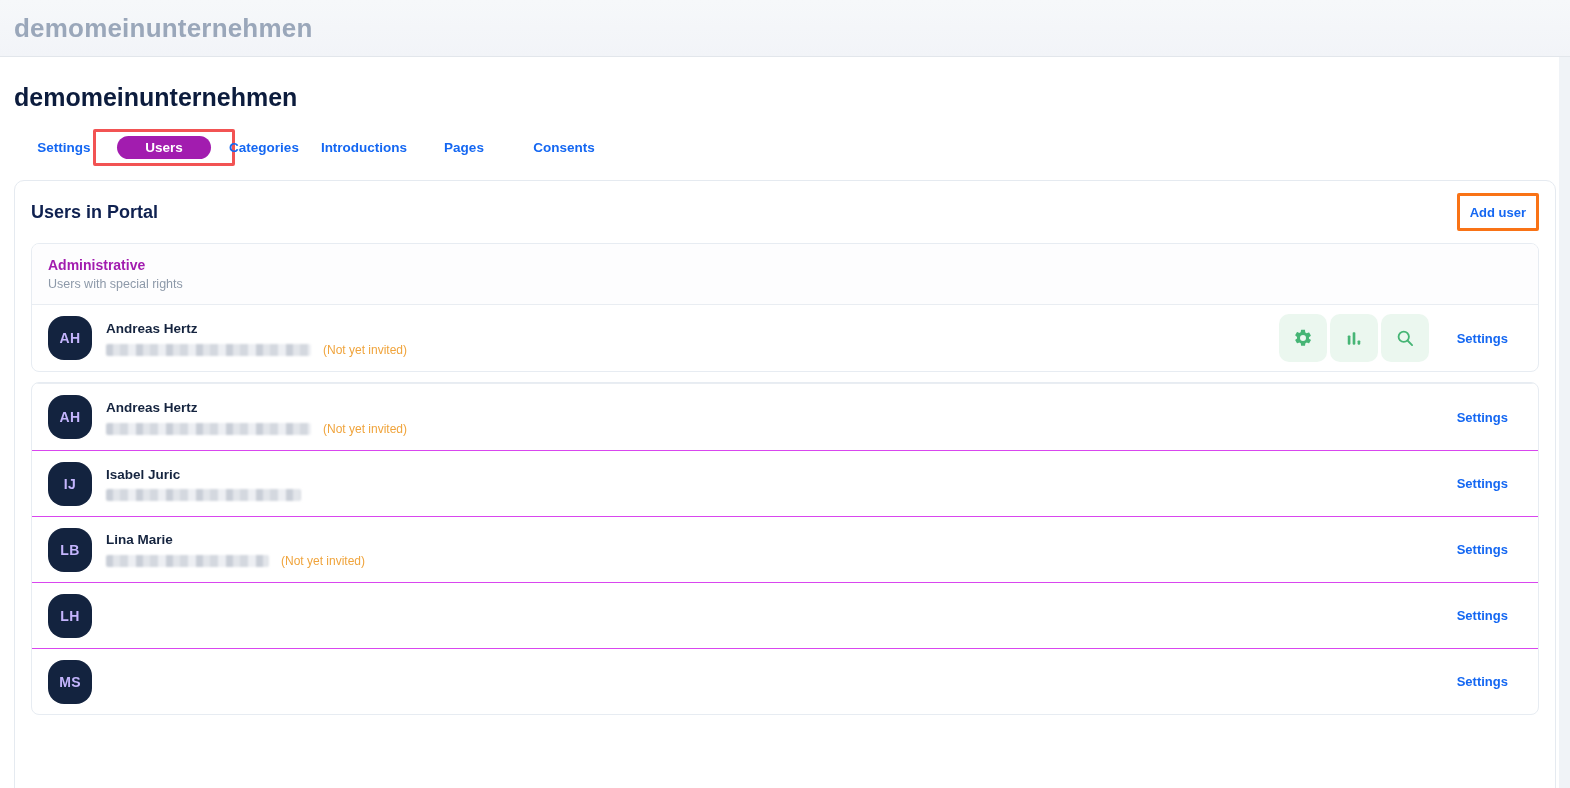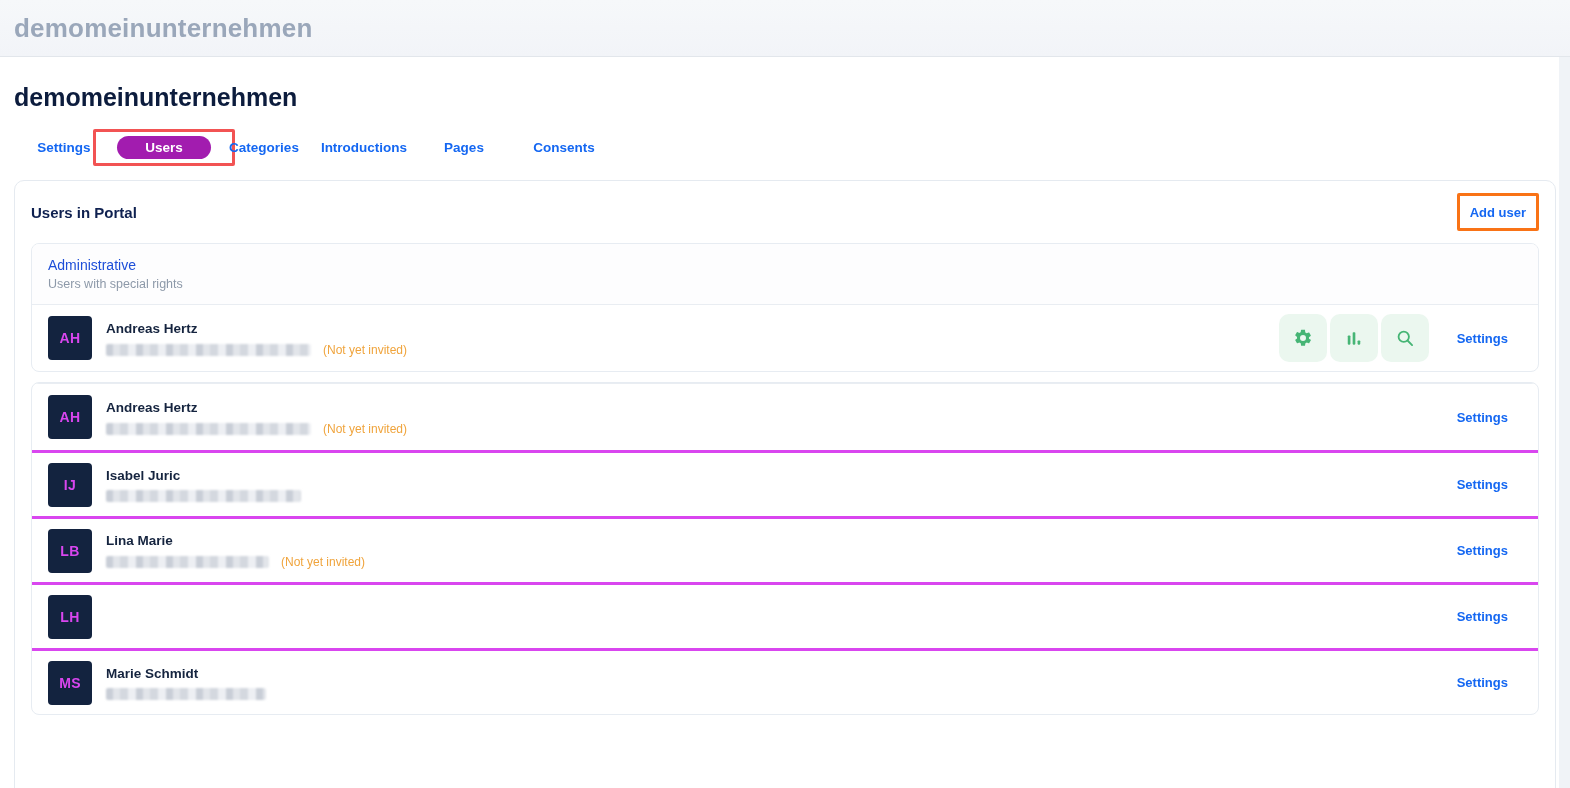--- a/index.html
+++ b/index.html
@@ -64,53 +64,53 @@
     border: 1px solid #e5eaf0;
     border-radius: 10px;
     padding-bottom: 30px;
     min-height: 640px;
   }
   .card-header {
     height: 62px;
     display: flex; align-items: center; justify-content: space-between;
     padding: 0 16px;
   }
-  .panel-title { font-size: 15px; font-weight: 700; color: #0f2150; }
+  .panel-title { font-size: 18px; font-weight: 700; color: #0f2150; }
   .add-user-frame {
     display: inline-block;
     border: 3px solid #f97316;
     padding: 7px 10px;
     border-radius: 2px;
   }
   .add-user-link {
     font-size: 13px; font-weight: 600; color: #1467f2;
     text-decoration: none; cursor: pointer; white-space: nowrap;
   }
   
   .group {
     margin: 0 16px 10px 16px;
     border: 1px solid #e7ecf2;
     border-radius: 8px;
     background: #fff;
     overflow: hidden;
   }
   .group-header { padding: 12px 16px; background: #fdfdfe; }
-  .group-name { font-size: 14px; font-weight: 400; color: #1d4ed8; line-height: 18px; }
+  .group-name { font-size: 14px; font-weight: 700; color: #a21caf; line-height: 18px; }
   .group-desc { font-size: 12.5px; color: #8d99a9; line-height: 15px; margin-top: 3px; }
   .group-rows { border-top: 1px solid #e9edf2; }
   .user-row {
     min-height: 66px;
     display: flex; align-items: center;
     padding: 8px 16px;
   }
-  .user-row + .user-row { border-top: 3px solid #d946ef; }
+  .user-row + .user-row { border-top: 1px solid #d946ef; }
   .avatar {
     width: 44px; height: 44px; flex: 0 0 44px;
-    background: #13233f; color: #d946ef;
-    border-radius: 4px;
+    background: #13233f; color: #c4b5fd;
+    border-radius: 16px;
     display: flex; align-items: center; justify-content: center;
     font-size: 14px; font-weight: 700; letter-spacing: .3px;
   }
   .user-info { margin-left: 14px; }
   .user-name { font-size: 13.5px; font-weight: 700; color: #15243f; line-height: 17px; }
   .user-sub { margin-top: 6px; display: flex; align-items: center; }
   .email-blur {
     display: inline-block; height: 12px; border-radius: 2px;
     background-image:
       repeating-linear-gradient(90deg, #c9ced7 0 7px, #e2e5ea 7px 14px, #d4d8df 14px 22px, #edeff3 22px 30px),
@@ -280,27 +280,20 @@
 
   <div class="user-row">
     <div class="avatar">LH</div>
     <div class="row-spacer"></div>
     <div class="row-actions"></div>
     <a class="settings-link">Settings</a>
   </div>
 
   <div class="user-row">
     <div class="avatar">MS</div>
-    <div class="user-info">
-      <div class="user-name">Marie Schmidt</div>
-      <div class="user-sub">
-        <span class="email-blur" style="width: 160px;"></span>
-
-      </div>
-    </div>
     <div class="row-spacer"></div>
     <div class="row-actions"></div>
     <a class="settings-link">Settings</a>
   </div>
 </div>
   </section>
 </div>
   </section>
 </main>
 

